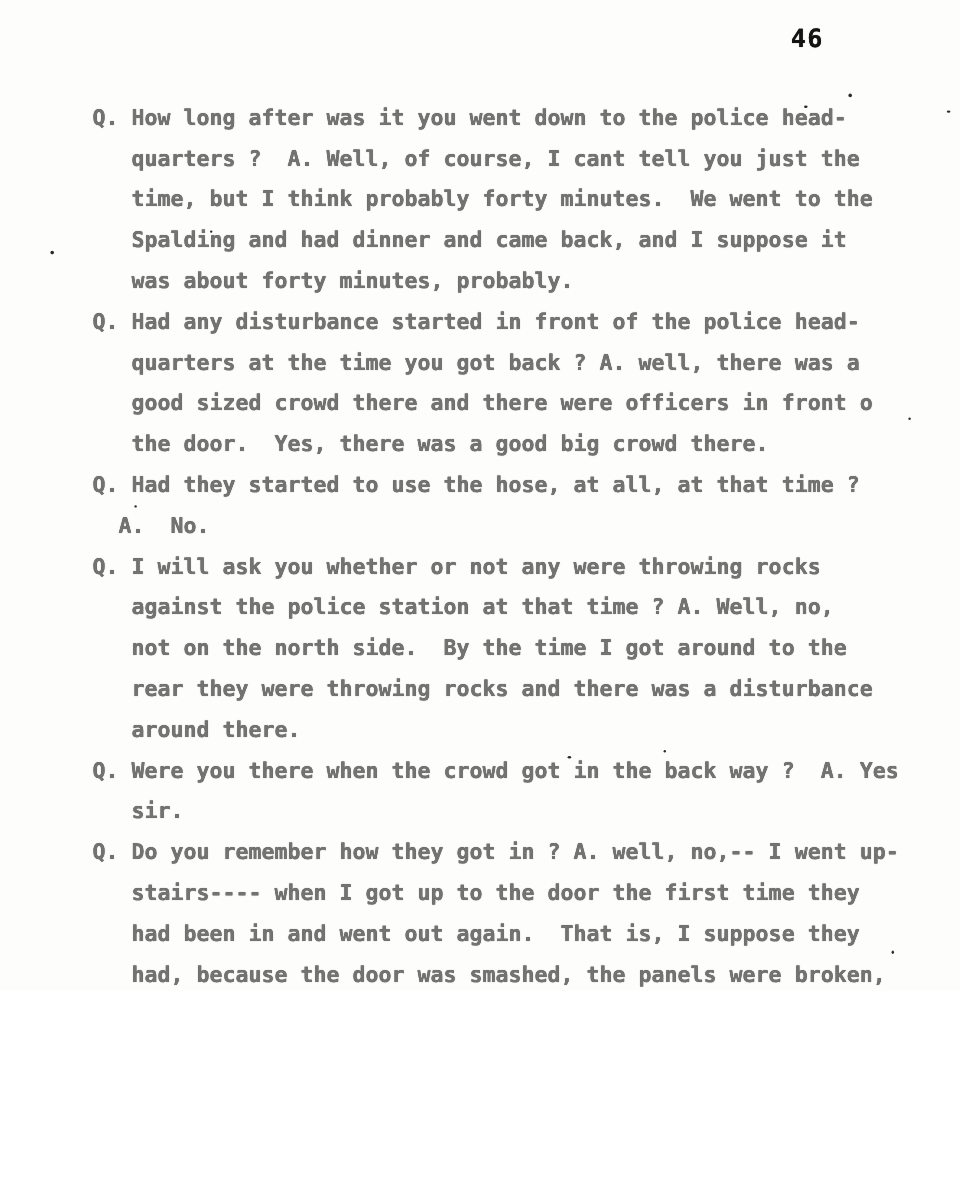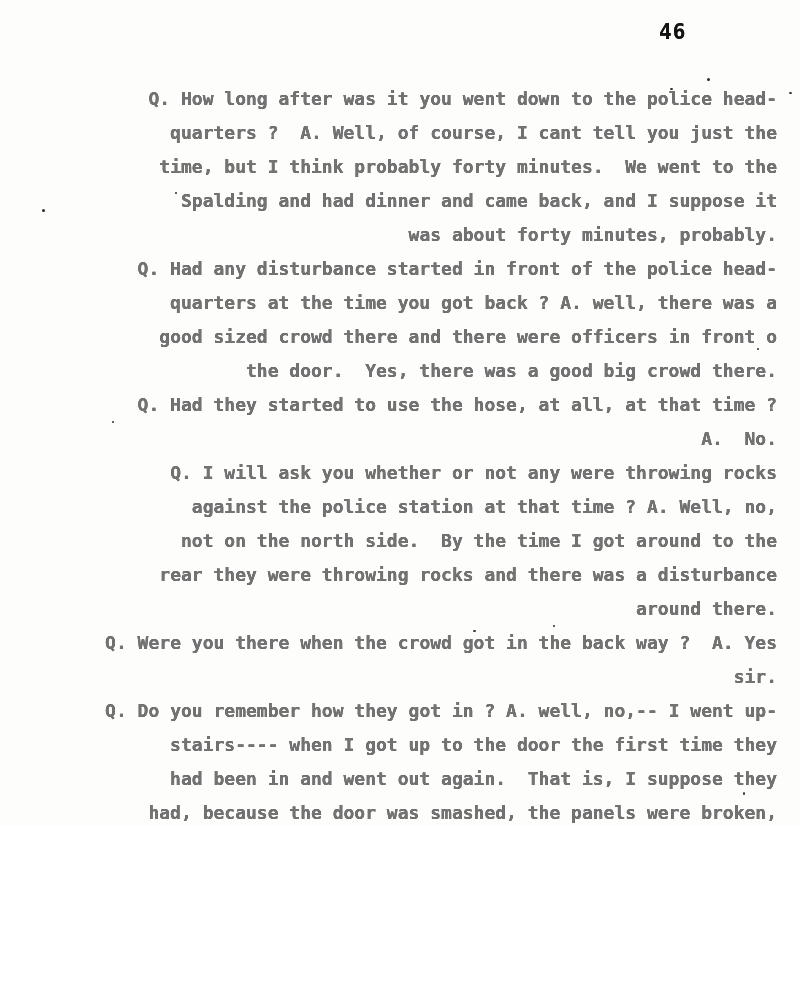--- a/index.html
+++ b/index.html
@@ -7,21 +7,20 @@
     padding: 0;
     background: #ffffff;
   }
   .page {
     position: relative;
     width: 800px;
     height: 826px;
     background: #fdfdfc;
     overflow: hidden;
     font-family: "DejaVu Sans Mono", monospace;
-    text-align: right;
   }
   .page-number {
     position: absolute;
     left: 659px;
     top: 21px;
     font: bold 21px/22px "DejaVu Sans Mono", monospace;
     color: #141414;
     letter-spacing: 1px;
     text-shadow: 0 0 0.6px rgba(0,0,0,0.85);
   }

